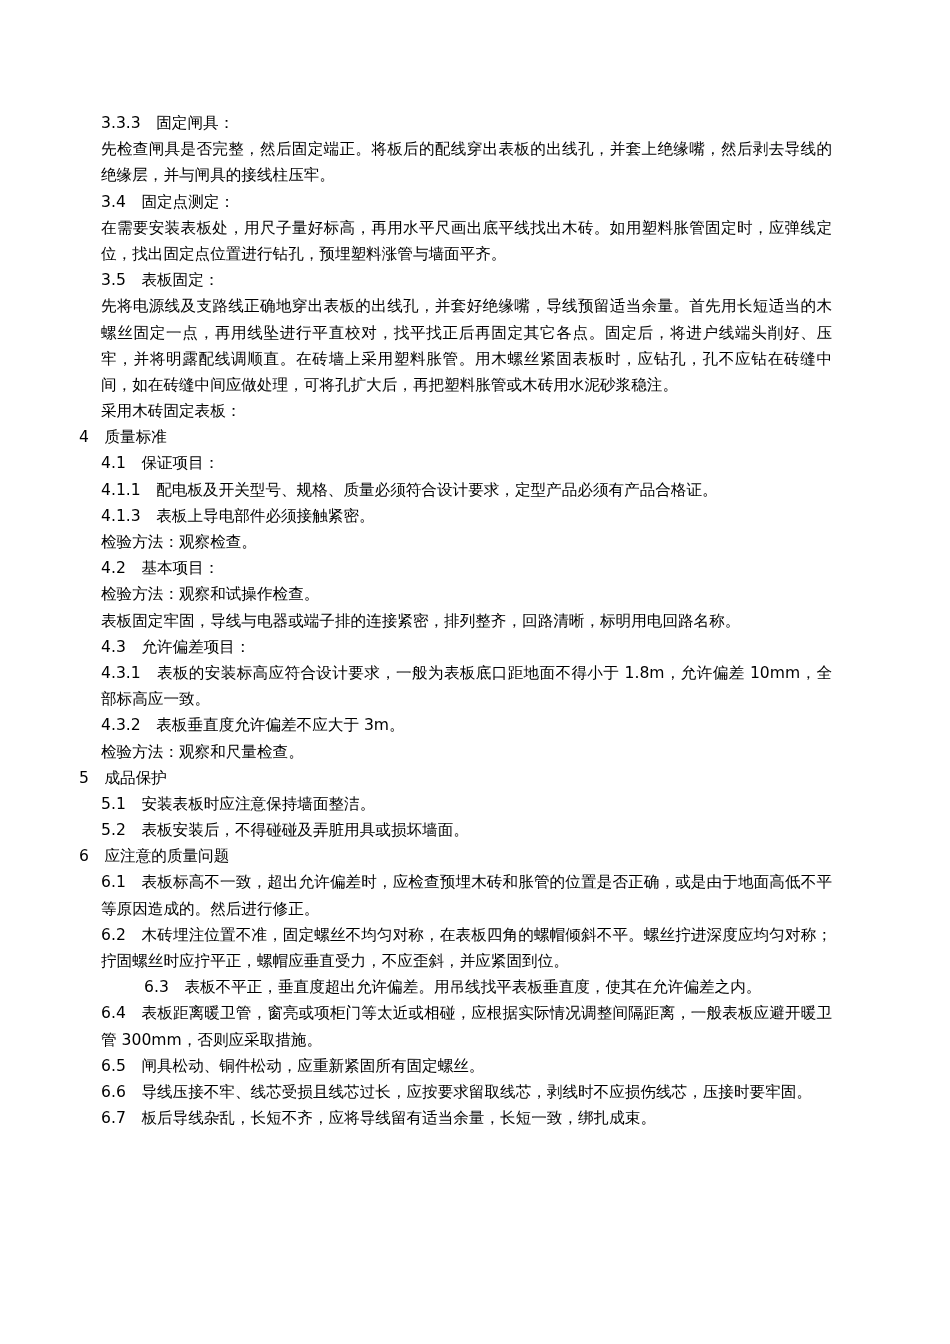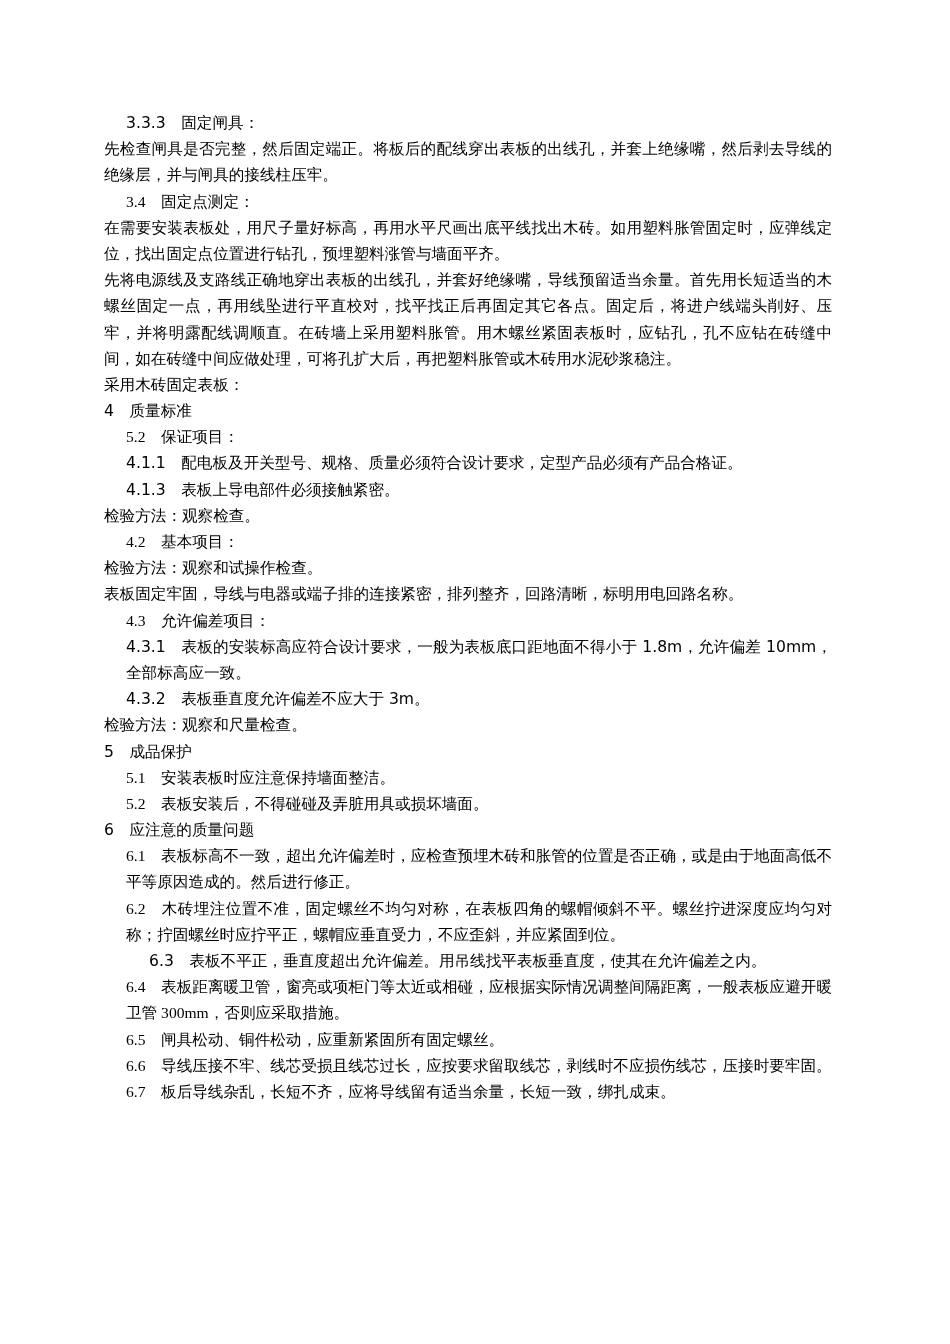--- a/index.html
+++ b/index.html
@@ -11,53 +11,54 @@
     width: 950px;
     height: 1344px;
     font-family: "DejaVu Sans", "Liberation Sans", sans-serif;
     color: #000000;
   }
   .page {
     position: relative;
     width: 950px;
     height: 1344px;
     box-sizing: border-box;
-    padding: 110px 118px 60px 104px;
+    padding: 110px 118px 60px 79px;
   }
   .doc {
     font-size: 15.6px;
     line-height: 1.68;
     text-align: justify;
     text-justify: inter-ideograph;
   }
   .p {
     margin: 0;
     padding: 0;
     text-indent: 0;
   }
   
   .lvl0 { margin-left: 0px; font-weight: normal; }
-  .lvl1 { margin-left: 22px; font-family: Liberation Serif, serif; }
+  .lvl1 { margin-left: 22px; }
   .lvl2 { margin-left: 22px; }
-  .body-ind { }
-  .body-ind2 { margin-left: 45px; }
+  .body-ind { margin-left: 22px; }
+  .body-ind2 { margin-left: 65px; }
 </style>
 </head>
 <body>
 
 <div class="page">
   <div class="doc" id="doc-body">
       <p class="p lvl2">3.3.3　固定闸具：</p>
       <p class="p body-ind">先检查闸具是否完整，然后固定端正。将板后的配线穿出表板的出线孔，并套上绝缘嘴，然后剥去导线的绝缘层，并与闸具的接线柱压牢。</p>
       <p class="p lvl1">3.4　固定点测定：</p>
       <p class="p body-ind">在需要安装表板处，用尺子量好标高，再用水平尺画出底平线找出木砖。如用塑料胀管固定时，应弹线定位，找出固定点位置进行钻孔，预埋塑料涨管与墙面平齐。</p>
+      <p class="p lvl1">3.5　表板固定：</p>
       <p class="p body-ind">先将电源线及支路线正确地穿出表板的出线孔，并套好绝缘嘴，导线预留适当余量。首先用长短适当的木螺丝固定一点，再用线坠进行平直校对，找平找正后再固定其它各点。固定后，将进户线端头削好、压牢，并将明露配线调顺直。在砖墙上采用塑料胀管。用木螺丝紧固表板时，应钻孔，孔不应钻在砖缝中间，如在砖缝中间应做处理，可将孔扩大后，再把塑料胀管或木砖用水泥砂浆稳注。</p>
       <p class="p body-ind">采用木砖固定表板：</p>
       <p class="p lvl0">4　质量标准</p>
-      <p class="p lvl1">5.2　保证项目：</p>
+      <p class="p lvl1">4.1　保证项目：</p>
       <p class="p lvl2">4.1.1　配电板及开关型号、规格、质量必须符合设计要求，定型产品必须有产品合格证。</p>
       <p class="p lvl2">4.1.3　表板上导电部件必须接触紧密。</p>
       <p class="p body-ind">检验方法：观察检查。</p>
       <p class="p lvl1">4.2　基本项目：</p>
       <p class="p body-ind">检验方法：观察和试操作检查。</p>
       <p class="p body-ind">表板固定牢固，导线与电器或端子排的连接紧密，排列整齐，回路清晰，标明用电回路名称。</p>
       <p class="p lvl1">4.3　允许偏差项目：</p>
       <p class="p lvl2">4.3.1　表板的安装标高应符合设计要求，一般为表板底口距地面不得小于 1.8m，允许偏差 10mm，全部标高应一致。</p>
       <p class="p lvl2">4.3.2　表板垂直度允许偏差不应大于 3m。</p>
       <p class="p body-ind">检验方法：观察和尺量检查。</p>

